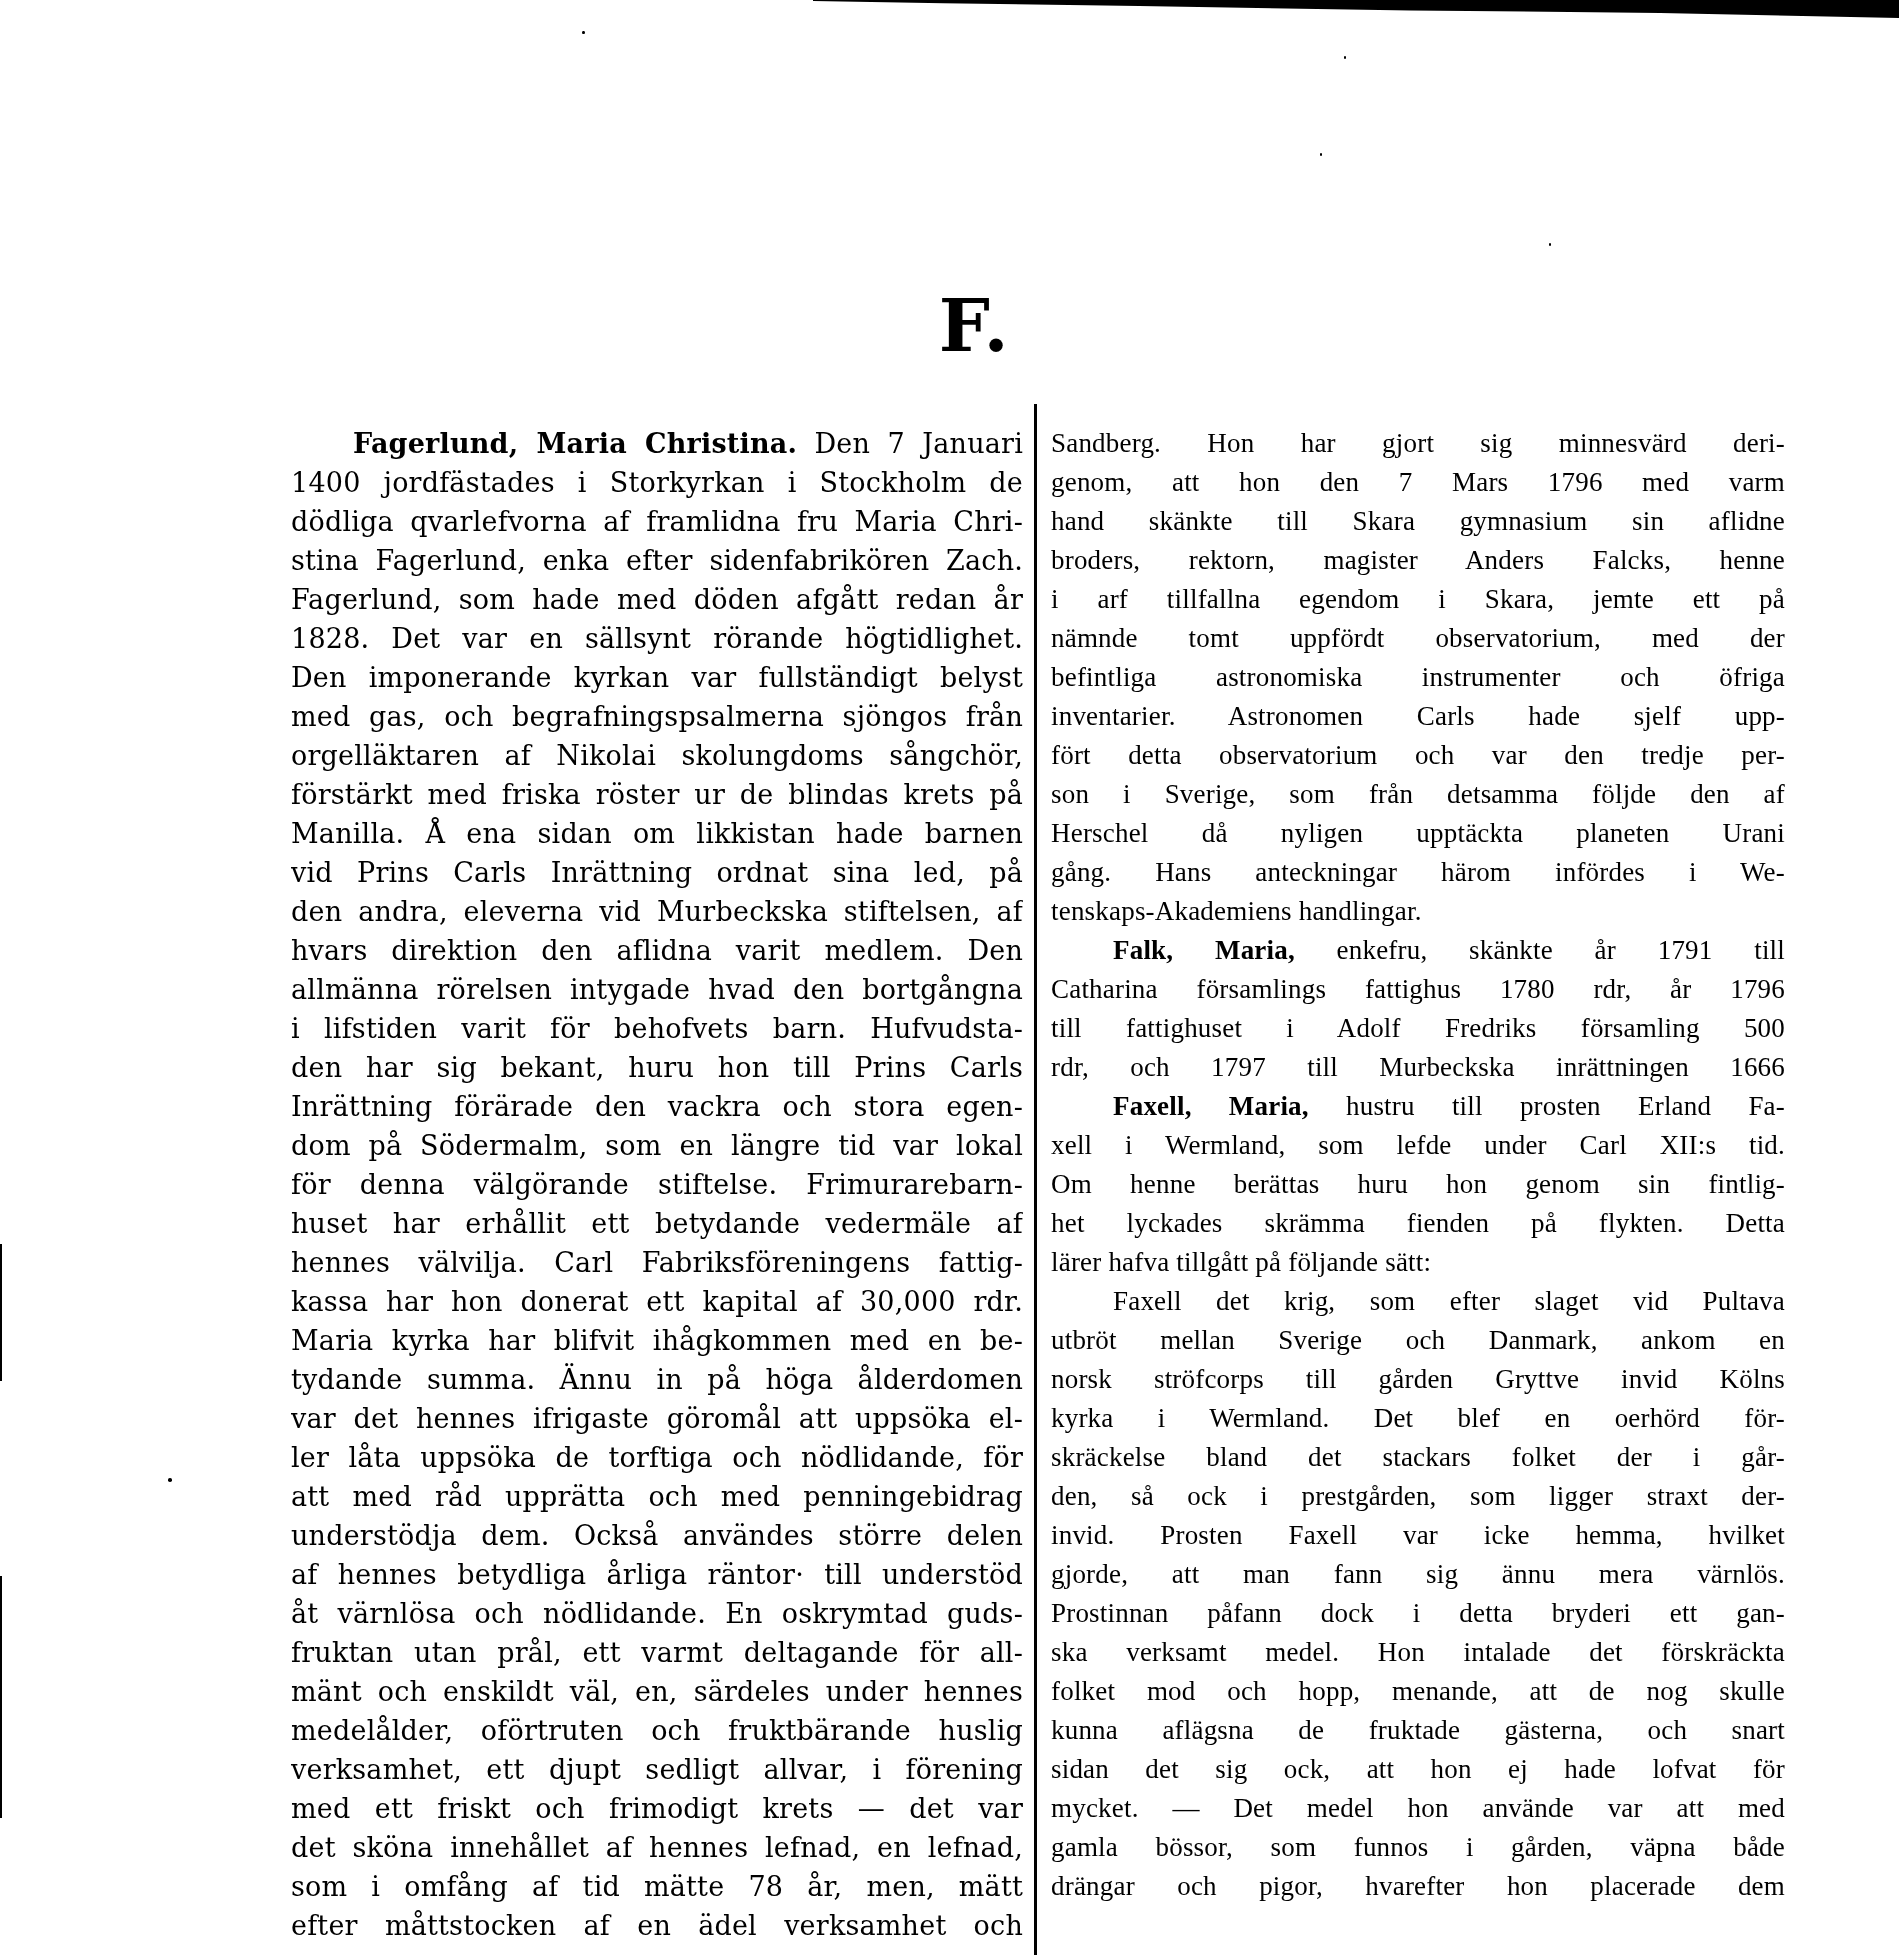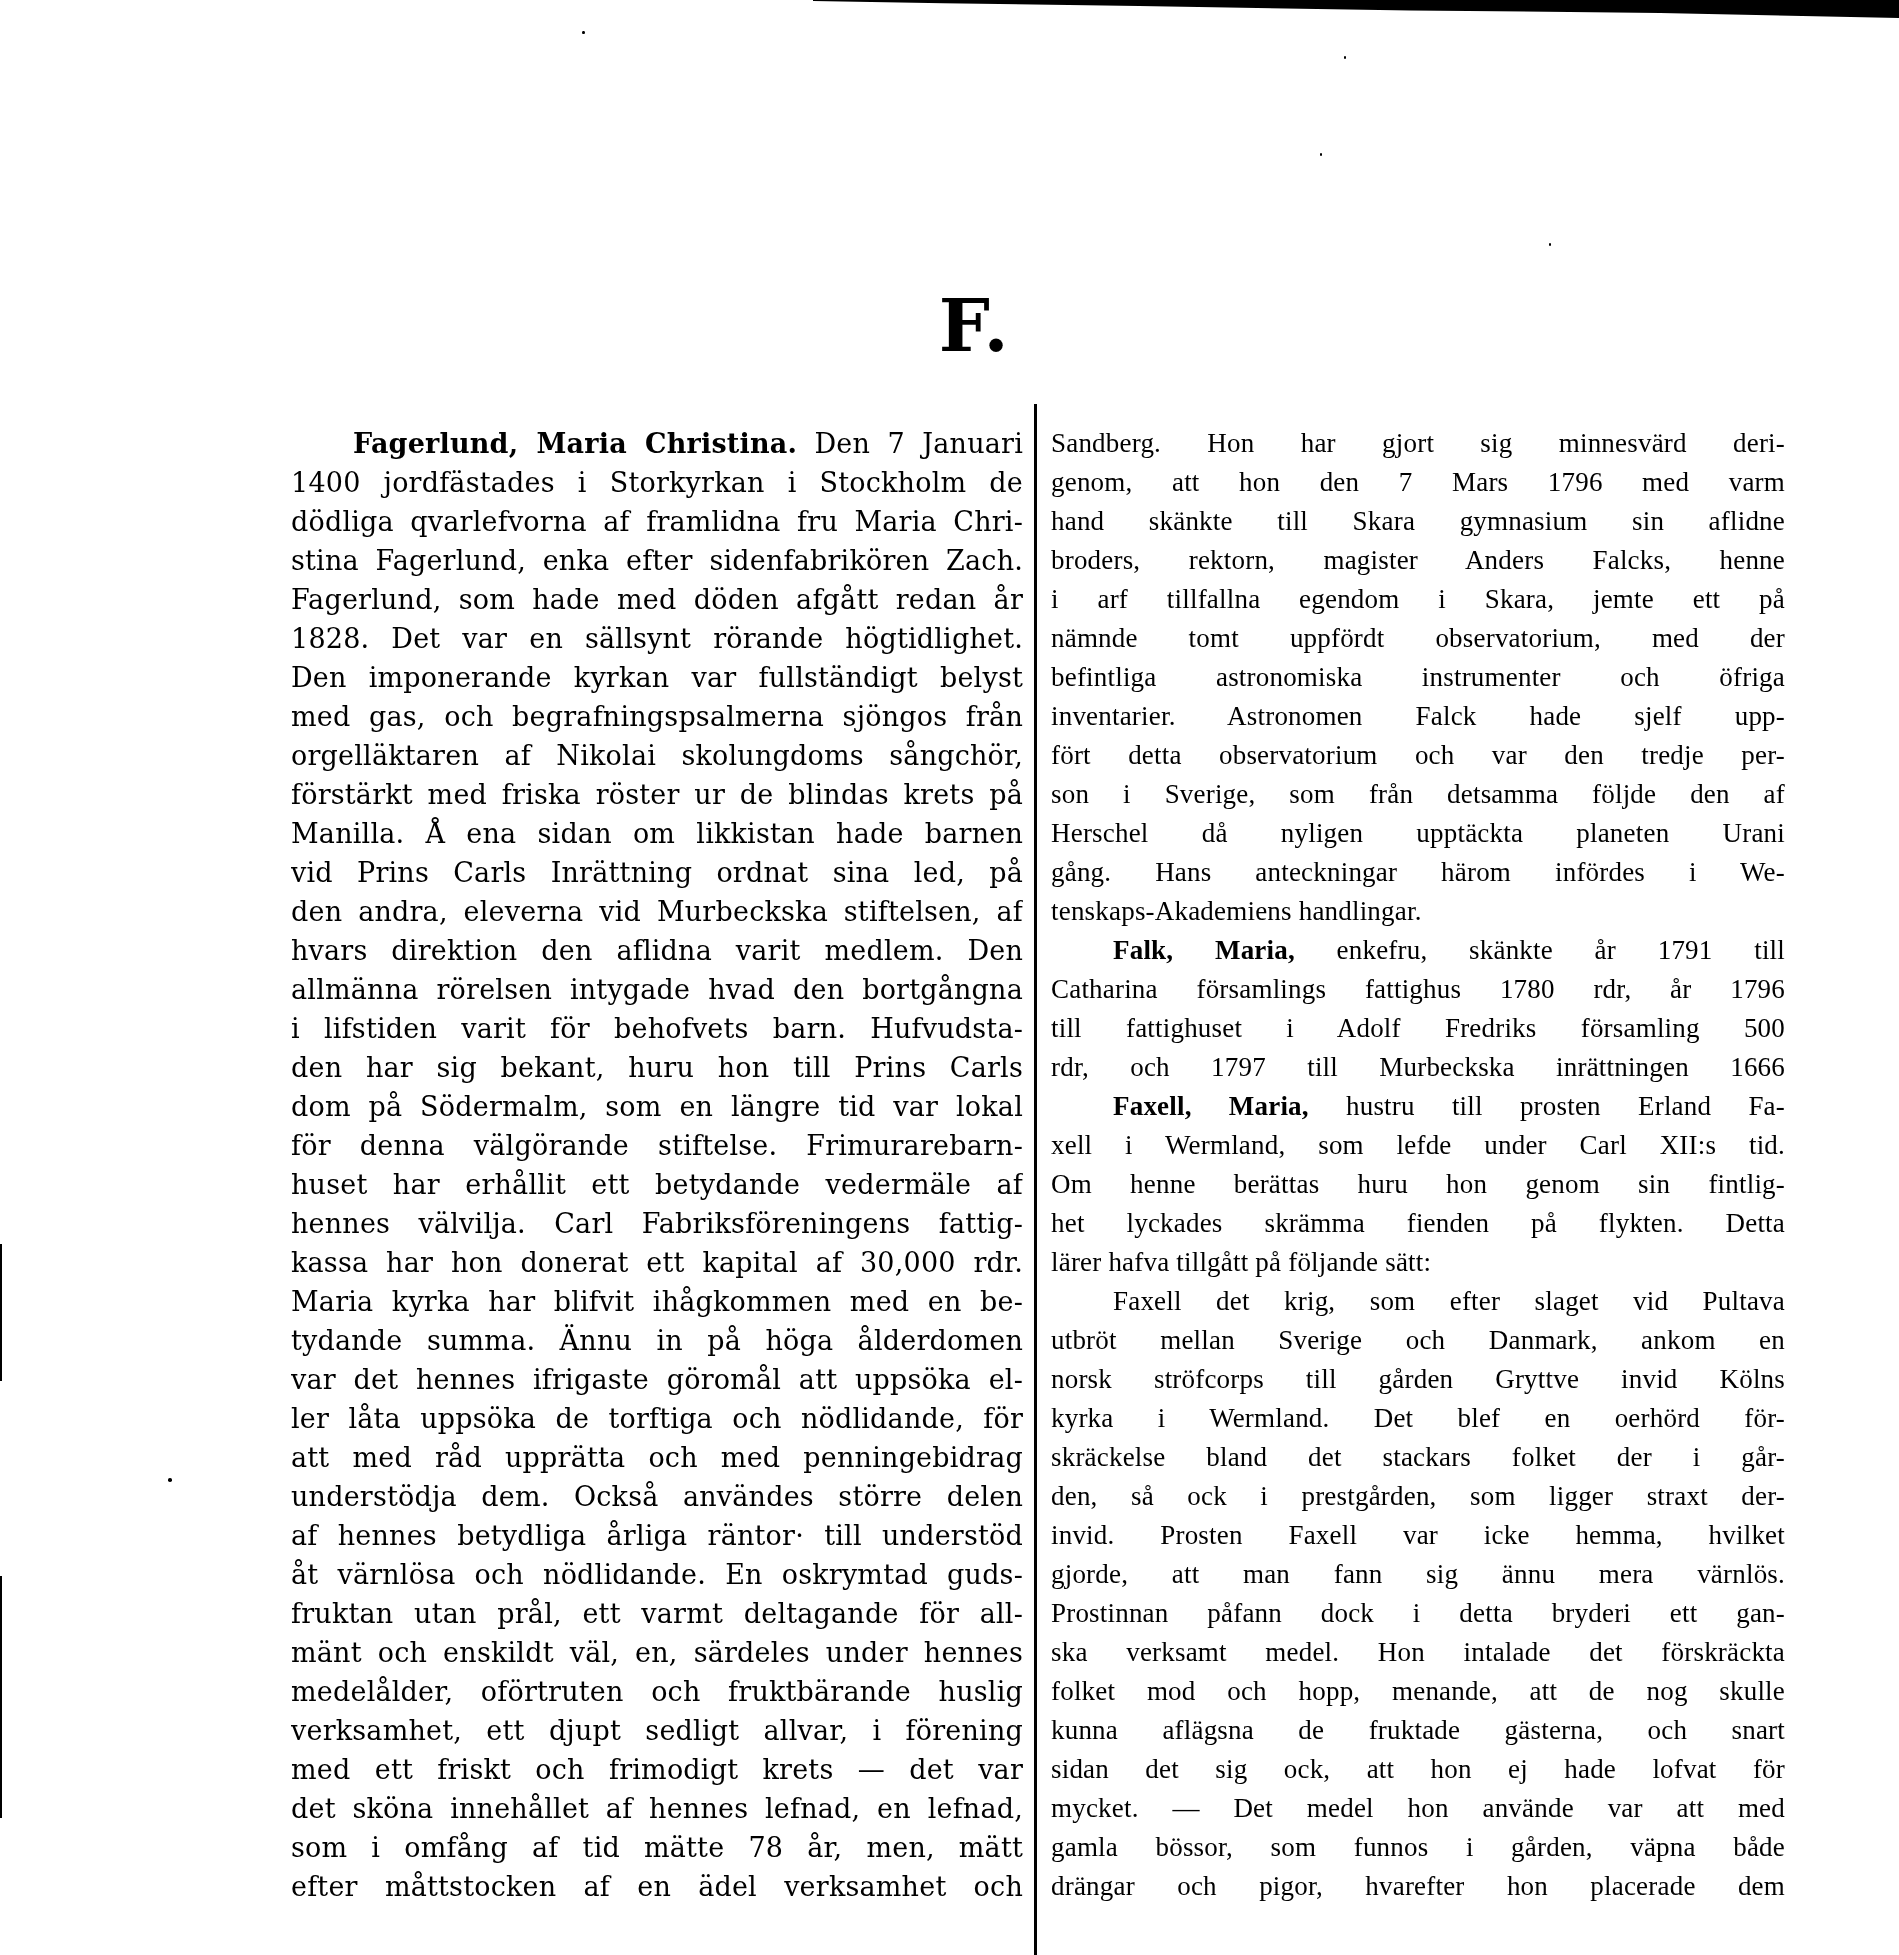--- a/index.html
+++ b/index.html
@@ -90,20 +90,21 @@
       <div class="line"><span class="seg">med gas, och begrafningspsalmerna sjöngos från</span></div>
       <div class="line"><span class="seg">orgelläktaren af Nikolai skolungdoms sångchör,</span></div>
       <div class="line"><span class="seg">förstärkt med friska röster ur de blindas krets på</span></div>
       <div class="line"><span class="seg">Manilla. Å ena sidan om likkistan hade barnen</span></div>
       <div class="line"><span class="seg">vid Prins Carls Inrättning ordnat sina led, på</span></div>
       <div class="line"><span class="seg">den andra, eleverna vid Murbeckska stiftelsen, af</span></div>
       <div class="line"><span class="seg">hvars direktion den aflidna varit medlem. Den</span></div>
       <div class="line"><span class="seg">allmänna rörelsen intygade hvad den bortgångna</span></div>
       <div class="line"><span class="seg">i lifstiden varit för behofvets barn. Hufvudsta-</span></div>
       <div class="line"><span class="seg">den har sig bekant, huru hon till Prins Carls</span></div>
+      <div class="line"><span class="seg">Inrättning förärade den vackra och stora egen-</span></div>
       <div class="line"><span class="seg">dom på Södermalm, som en längre tid var lokal</span></div>
       <div class="line"><span class="seg">för denna välgörande stiftelse. Frimurarebarn-</span></div>
       <div class="line"><span class="seg">huset har erhållit ett betydande vedermäle af</span></div>
       <div class="line"><span class="seg">hennes välvilja. Carl Fabriksföreningens fattig-</span></div>
       <div class="line"><span class="seg">kassa har hon donerat ett kapital af 30,000 rdr.</span></div>
       <div class="line"><span class="seg">Maria kyrka har blifvit ihågkommen med en be-</span></div>
       <div class="line"><span class="seg">tydande summa. Ännu in på höga ålderdomen</span></div>
       <div class="line"><span class="seg">var det hennes ifrigaste göromål att uppsöka el-</span></div>
       <div class="line"><span class="seg">ler låta uppsöka de torftiga och nödlidande, för</span></div>
       <div class="line"><span class="seg">att med råd upprätta och med penningebidrag</span></div>
@@ -120,21 +121,21 @@
       <div class="line"><span class="seg">efter måttstocken af en ädel verksamhet och</span></div>
     </div>
   <div class="col col-right">
       <div class="line"><span class="seg">Sandberg. Hon har gjort sig minnesvärd deri-</span></div>
       <div class="line"><span class="seg">genom, att hon den 7 Mars 1796 med varm</span></div>
       <div class="line"><span class="seg">hand skänkte till Skara gymnasium sin aflidne</span></div>
       <div class="line"><span class="seg">broders, rektorn, magister Anders Falcks, henne</span></div>
       <div class="line"><span class="seg">i arf tillfallna egendom i Skara, jemte ett på</span></div>
       <div class="line"><span class="seg">nämnde tomt uppfördt observatorium, med der</span></div>
       <div class="line"><span class="seg">befintliga astronomiska instrumenter och öfriga</span></div>
-      <div class="line"><span class="seg">inventarier. Astronomen Falck hade sjelf upp-</span></div>
+      <div class="line"><span class="seg">inventarier. Astronomen Carls hade sjelf upp-</span></div>
       <div class="line"><span class="seg">fört detta observatorium och var den tredje per-</span></div>
       <div class="line"><span class="seg">son i Sverige, som från detsamma följde den af</span></div>
       <div class="line"><span class="seg">Herschel då nyligen upptäckta planeten Urani</span></div>
       <div class="line"><span class="seg">gång. Hans anteckningar härom infördes i We-</span></div>
       <div class="line para-end"><span class="seg">tenskaps-Akademiens handlingar.</span></div>
       <div class="line indent"><span class="entry-name">Falk, Maria,</span><span class="seg"> enkefru, skänkte år 1791 till</span></div>
       <div class="line"><span class="seg">Catharina församlings fattighus 1780 rdr, år 1796</span></div>
       <div class="line"><span class="seg">till fattighuset i Adolf Fredriks församling 500</span></div>
       <div class="line"><span class="seg">rdr, och 1797 till Murbeckska inrättningen 1666</span></div>
       <div class="line indent"><span class="entry-name">Faxell, Maria,</span><span class="seg"> hustru till prosten Erland Fa-</span></div>

